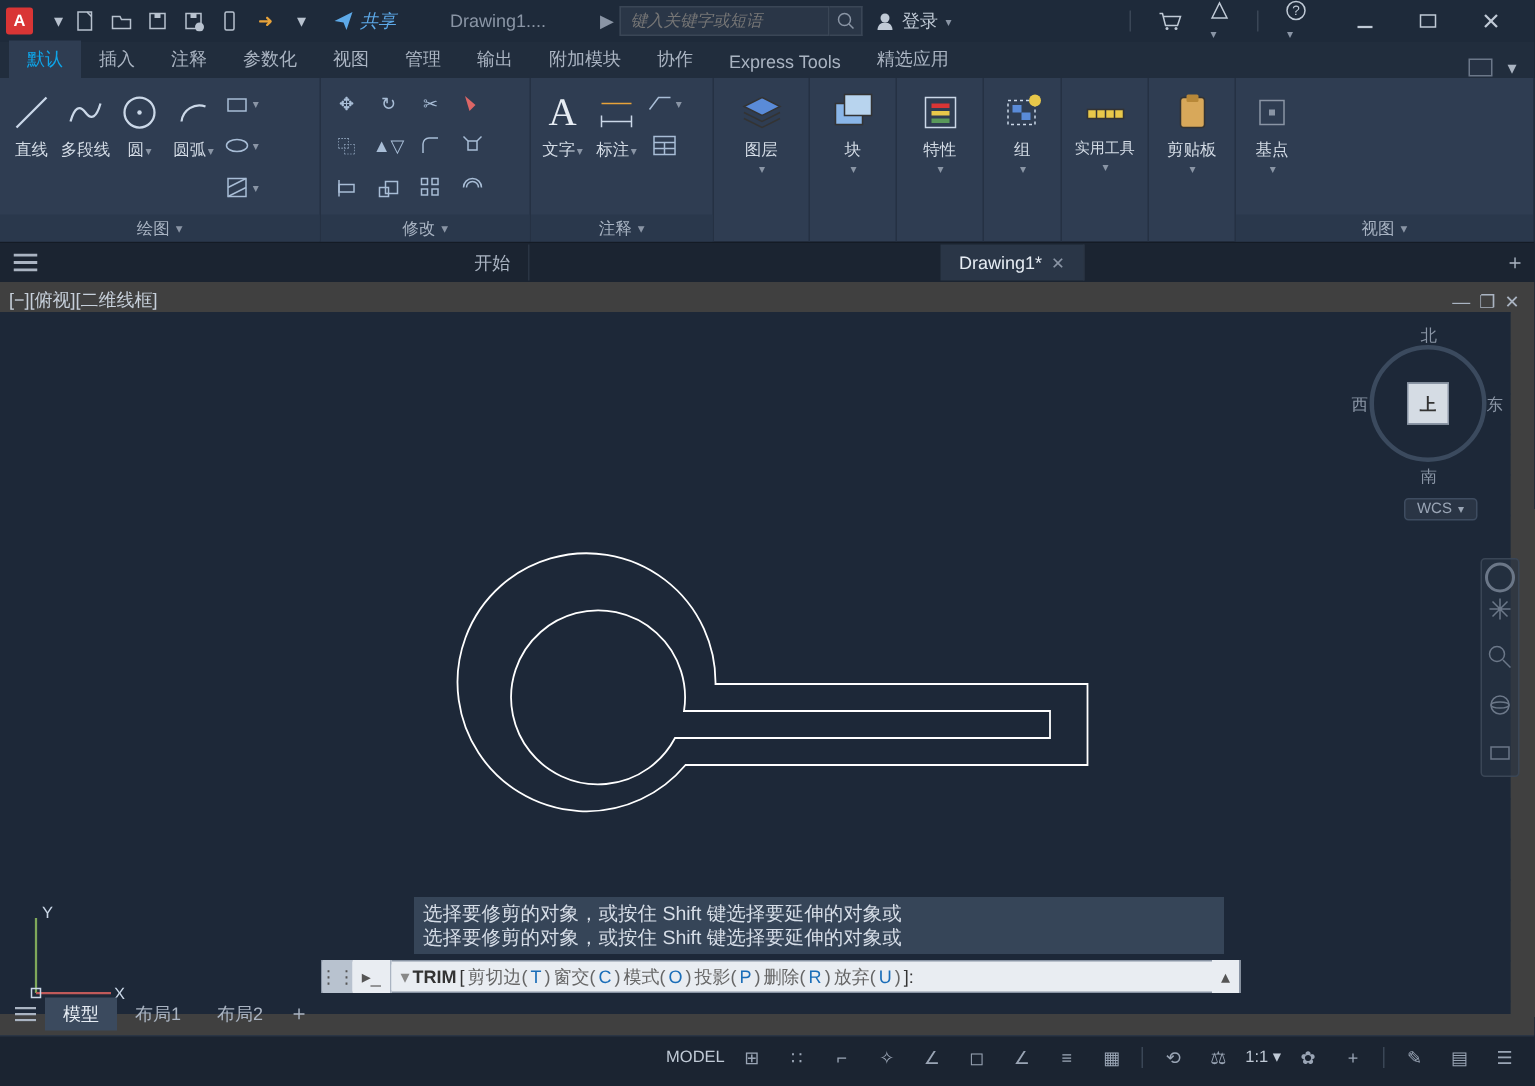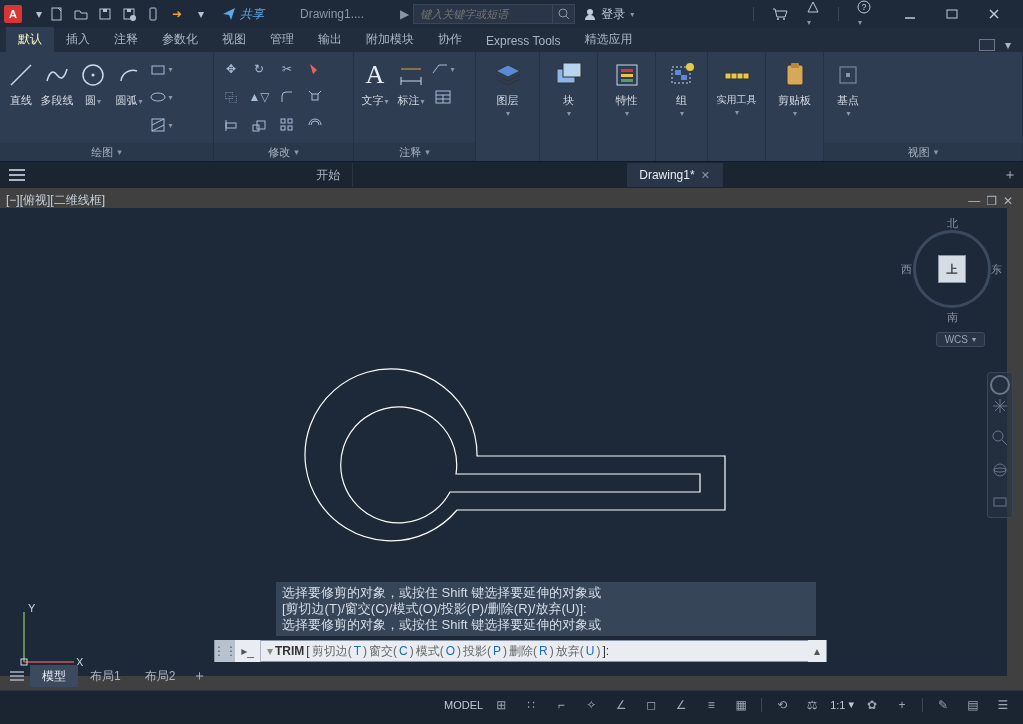--- a/index.html
+++ b/index.html
@@ -16,21 +16,21 @@
 .searchbox { background:#2a3647; border:1px solid #3a4656; height:20px; width:140px; padding:0 6px; color:#8a95a5; font-size:11px; font-style:italic; }
 .search-mag { width:22px; height:20px; background:#2a3647; border:1px solid #3a4656; border-left:none; display:flex; align-items:center; justify-content:center; color:#8a95a5; }
 .signin { margin-left:8px; display:flex; align-items:center; gap:4px; color:#c0cad6; }
 .title-right { margin-left:auto; display:flex; align-items:center; gap:18px; color:#c0cad6; padding-right:4px;}
 .title-right .sep { width:1px; height:14px; background:#3a4656; }
 .win-btns { display:flex; gap:0; }
 .win-btn { width:42px; height:28px; display:flex; align-items:center; justify-content:center; color:#c0cad6; }
 
 .tabstrip { height:24px; background:#212d3d; display:flex; align-items:flex-end; padding-left:6px; }
 .rtab { padding:4px 12px 4px; color:#aab4c2; font-size:12px; position:relative; }
-.rtab.active { background:#2f3d52; color:#fef9c3; }
+.rtab.active { background:#2f3d52; color:#0ea5e9; }
 .ribbon-end { margin-left:auto; display:flex; align-items:center; gap:10px; padding-right:12px; color:#aab4c2;}
 .rib-sq { width:16px; height:12px; border:1px solid #6b7788; background:#263244; }
 
 .ribbon { height:110px; background:#2f3d52; display:flex; border-bottom:1px solid #141b25; }
 .panel { border-right:1px solid #253143; display:flex; flex-direction:column; }
 .panel-body { flex:1; display:flex; padding:4px; gap:2px; }
 .panel-title { height:18px; background:#2a384c; font-size:11px; color:#a8b3c2; display:flex; align-items:center; justify-content:center; gap:4px; }
 .bigbtn { width:40px; display:flex; flex-direction:column; align-items:center; justify-content:flex-start; padding-top:4px; gap:4px; }
 .bigbtn.narrow { width:34px; }
 .bigbtn .ico { width:32px; height:30px; display:flex; align-items:center; justify-content:center; }
@@ -582,21 +582,20 @@
   <svg class="ucs" width="70" height="70">
     <line x1="10" y1="60" x2="10" y2="10" stroke="#7fa85a" stroke-width="1.5"></line>
     <line x1="10" y1="60" x2="60" y2="60" stroke="#c05a5a" stroke-width="1.5"></line>
     <rect x="7" y="57" width="6" height="6" fill="none" stroke="#cbd8e8"></rect>
     <text x="14" y="10" fill="#cbd8e8" font-size="11">Y</text>
     <text x="62" y="64" fill="#cbd8e8" font-size="11">X</text>
   </svg>
 
   <div class="cmdhistory">
     <div>选择要修剪的对象，或按住 Shift 键选择要延伸的对象或</div>
-    <div>[剪切边(T)/窗交(C)/模式(O)/投影(P)/删除(R)/放弃(U)]:</div>
     <div>选择要修剪的对象，或按住 Shift 键选择要延伸的对象或</div>
   </div>
 
   <div class="cmdline-row">
     <div class="cmd-handle">⋮⋮</div>
     <div class="cmd-gear">▸_</div>
     <div class="cmdline" id="cmdline-content">
         <span style="color:#888">▾</span> 
         <b style="color:#333">TRIM</b> 
         <span class="b-r">[</span>

